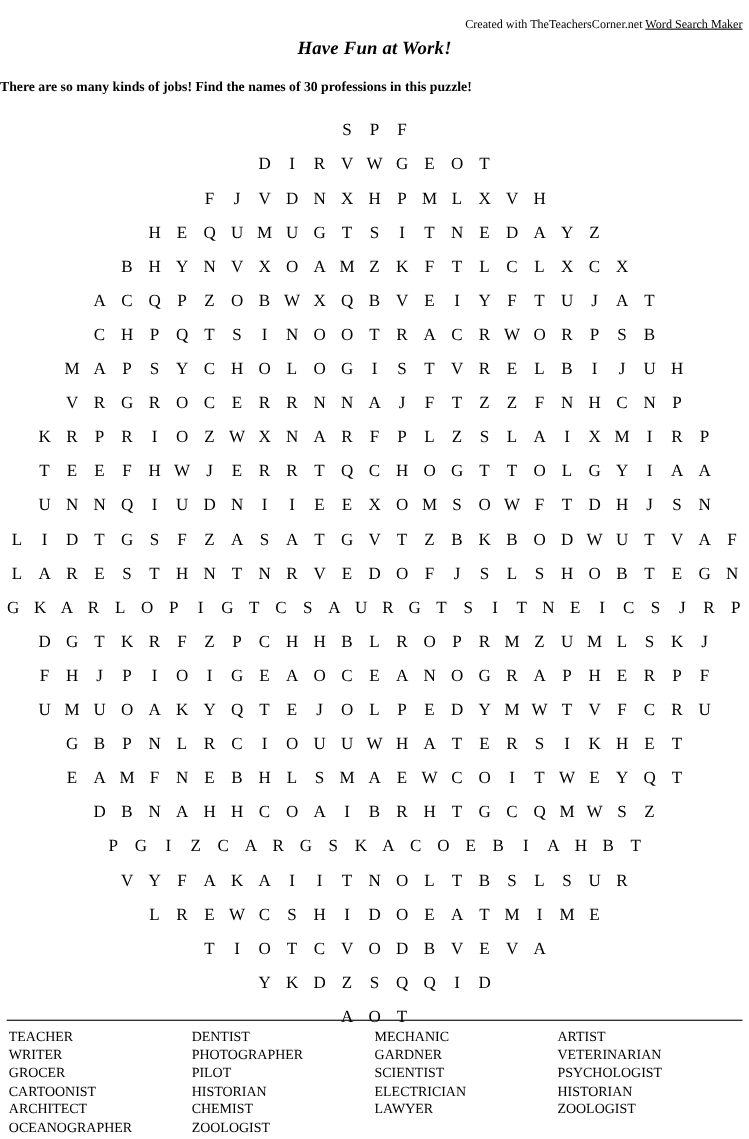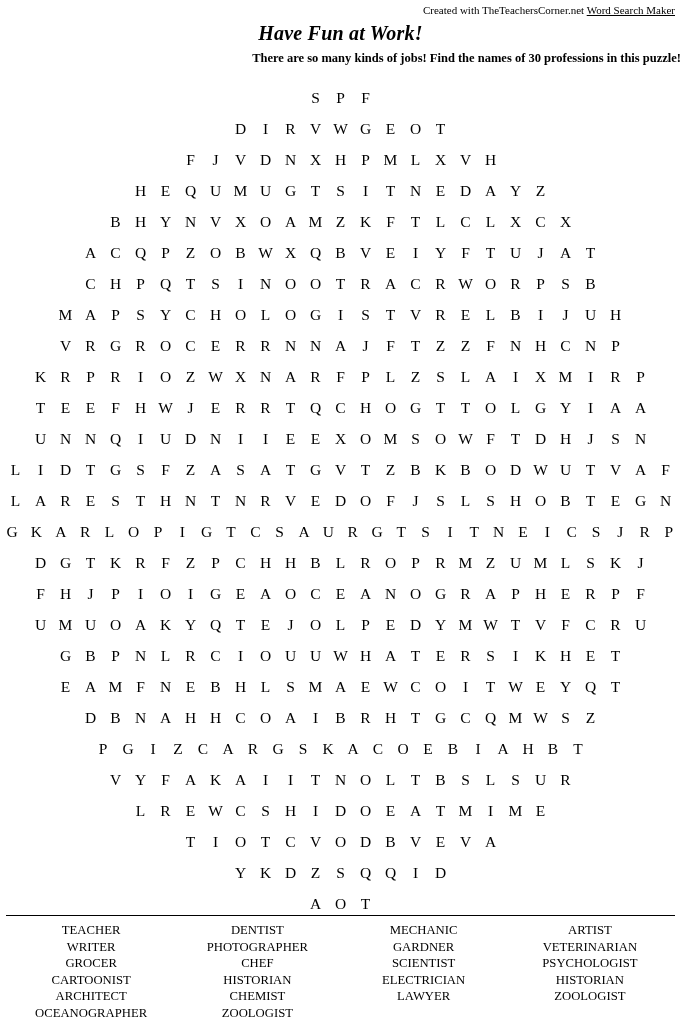--- a/index.html
+++ b/index.html
@@ -28,34 +28,33 @@
     font-family: "Liberation Serif", serif;
     font-size: 11px;
     color: #000000;
     white-space: nowrap;
   }
   .credit .link {
     text-decoration: underline;
   }
   .title {
     text-align: center;
-    font-size: 20px;
+    font-size: 17px;
     font-weight: bold;
     font-style: italic;
-    margin: 0;
+    margin: 12px;
     padding-top: 22px;
     letter-spacing: 0.2px;
   }
   .subtitle {
-    text-align: right;
+    text-align: left;
     font-size: 12.5px;
     font-weight: bold;
     margin: 0;
     padding-top: 6px;
-    padding-left: 40px;
   }
   .grid {
     margin-top: 16px;
     width: 681px;
   }
   .grid-row {
     display: flex;
     justify-content: center;
     height: 31px;
     line-height: 31px;
@@ -80,21 +79,20 @@
     margin: 0 6px;
   }
   .wordlist {
     display: flex;
     padding: 6px 8px 0 8px;
   }
   .wl-col {
     flex: 1 1 0;
     display: flex;
     flex-direction: column;
-    align-items: center;
   }
   .wl-word {
     font-size: 12.7px;
     line-height: 16.6px;
     font-family: "Liberation Serif", serif;
     white-space: nowrap;
   }
 </style>
 </head>
 <body>
@@ -701,21 +699,21 @@
           <div class="wl-word">TEACHER</div>
           <div class="wl-word">WRITER</div>
           <div class="wl-word">GROCER</div>
           <div class="wl-word">CARTOONIST</div>
           <div class="wl-word">ARCHITECT</div>
           <div class="wl-word">OCEANOGRAPHER</div>
         </div>
         <div class="wl-col">
           <div class="wl-word">DENTIST</div>
           <div class="wl-word">PHOTOGRAPHER</div>
-          <div class="wl-word">CHEF</div>
+          <div class="wl-word">PILOT</div>
           <div class="wl-word">HISTORIAN</div>
           <div class="wl-word">CHEMIST</div>
           <div class="wl-word">ZOOLOGIST</div>
         </div>
         <div class="wl-col">
           <div class="wl-word">MECHANIC</div>
           <div class="wl-word">GARDNER</div>
           <div class="wl-word">SCIENTIST</div>
           <div class="wl-word">ELECTRICIAN</div>
           <div class="wl-word">LAWYER</div>

